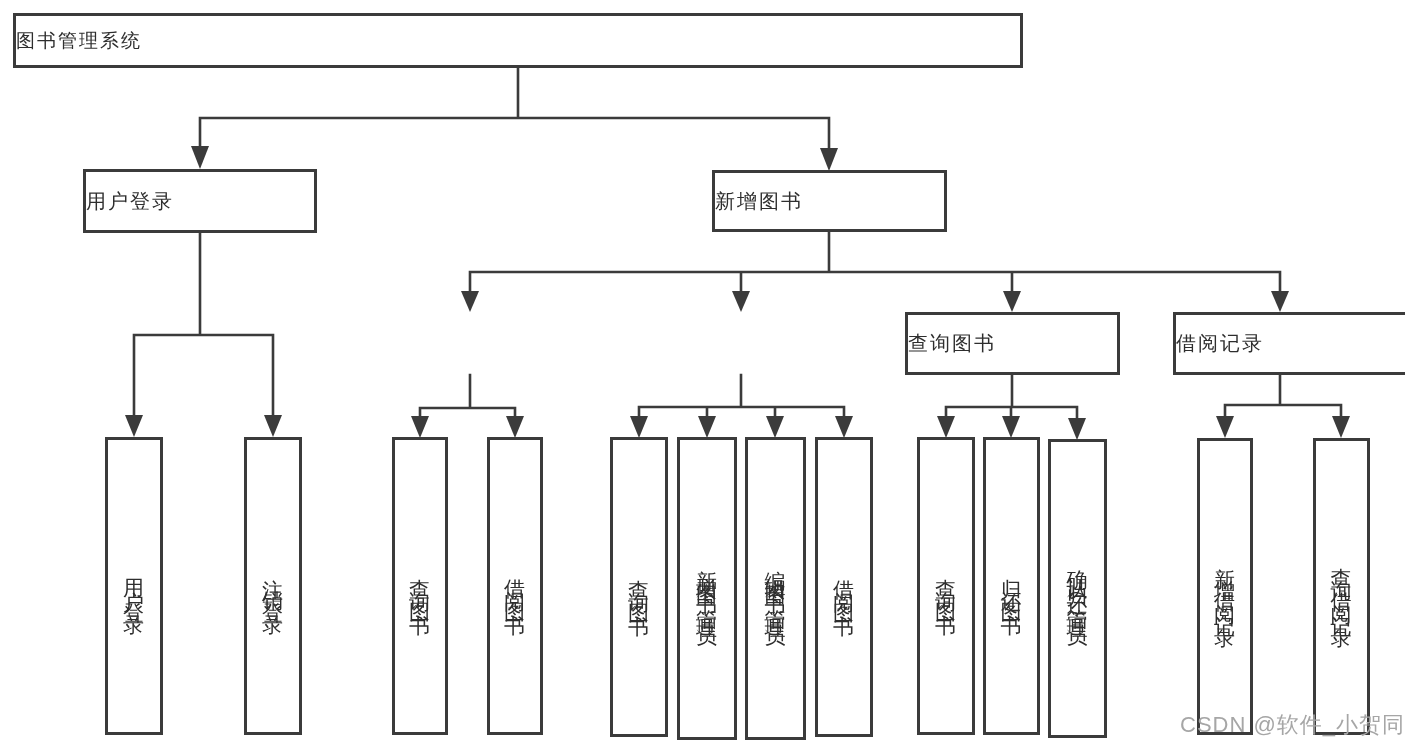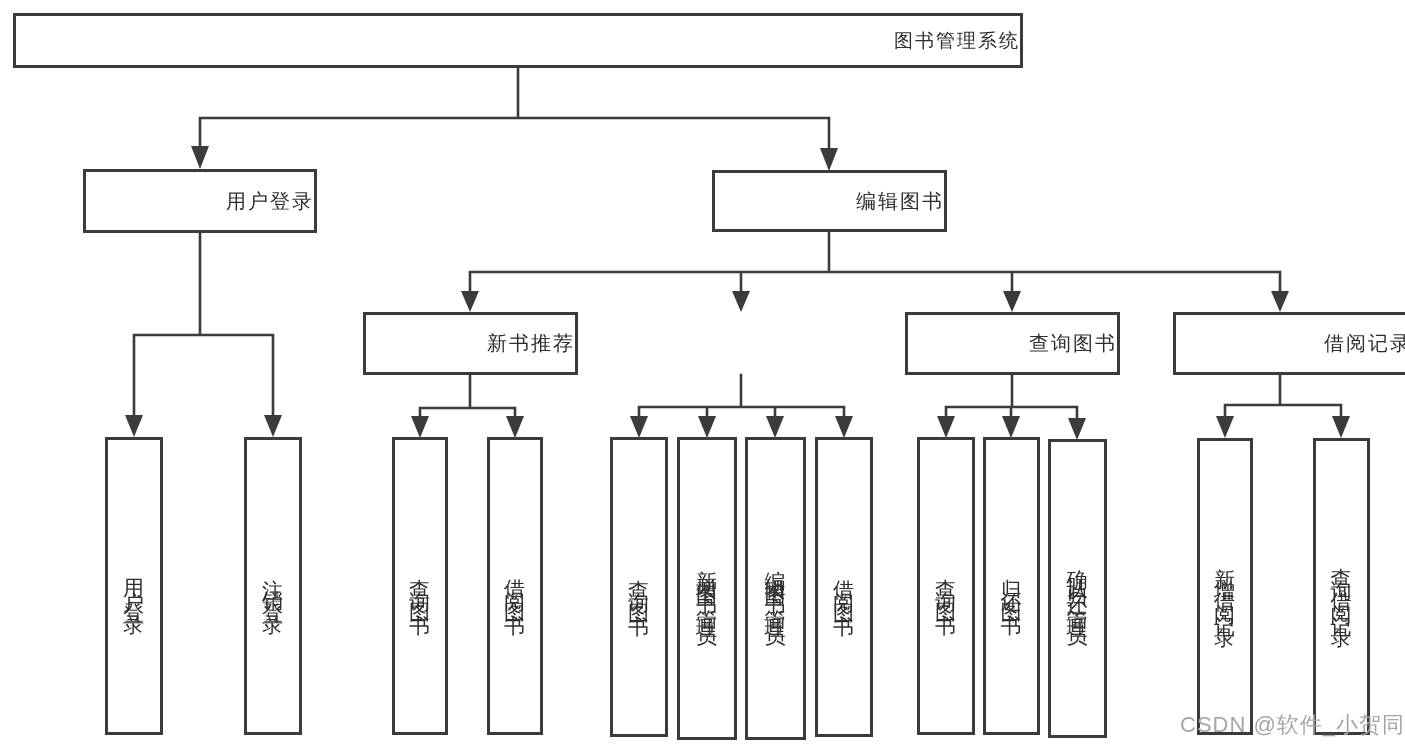--- a/index.html
+++ b/index.html
@@ -3,21 +3,21 @@
 <meta charset="utf-8">
 <style>
   html,body{margin:0;padding:0;background:#ffffff;}
   .canvas{
     position:relative;width:1405px;height:747px;background:#ffffff;overflow:hidden;
     font-family:"Liberation Sans","DejaVu Sans",sans-serif;color:#2e2e2e;
   }
   .wires{position:absolute;left:0;top:0;width:1405px;height:747px;z-index:1;}
   .node{
     position:absolute;box-sizing:border-box;border:3px solid #3b3b3b;background:#ffffff;
-    display:flex;align-items:center;justify-content:flex-end;z-index:2;
+    display:flex;align-items:center;justify-content:flex-start;z-index:2;
   }
   .node span{font-size:20px;letter-spacing:2px;white-space:nowrap;}
   .node.root span{font-size:19px;}
   .leaf{
     position:absolute;box-sizing:border-box;border:3px solid #3b3b3b;background:#ffffff;
     display:flex;align-items:center;justify-content:center;z-index:2;
   }
   .leaf span{
     writing-mode:vertical-rl;text-orientation:mixed;
     font-size:21px;line-height:1;letter-spacing:12px;white-space:nowrap;
@@ -74,26 +74,23 @@
   </svg>
 
   <div class="node root" style="left:13px;top:13px;width:1010px;height:55px">
     <span>图书管理系统</span>
   </div>
 
   <div class="node" style="left:83px;top:169px;width:234px;height:64px">
     <span>用户登录</span>
   </div>
   <div class="node" style="left:712px;top:170px;width:235px;height:62px">
-    <span>编辑图书</span>
+    <span>新增图书</span>
   </div>
 
-  <div class="node" style="left:363px;top:312px;width:215px;height:63px">
-    <span>新书推荐</span>
-  </div>
   <div class="node" style="left:905px;top:312px;width:215px;height:63px">
     <span>查询图书</span>
   </div>
   <div class="node" style="left:1173px;top:312px;width:242px;height:63px">
     <span>借阅记录</span>
   </div>
 
   <div class="leaf" style="left:105px;top:437px;width:58px;height:298px">
     <span>用户登录</span>
   </div>

